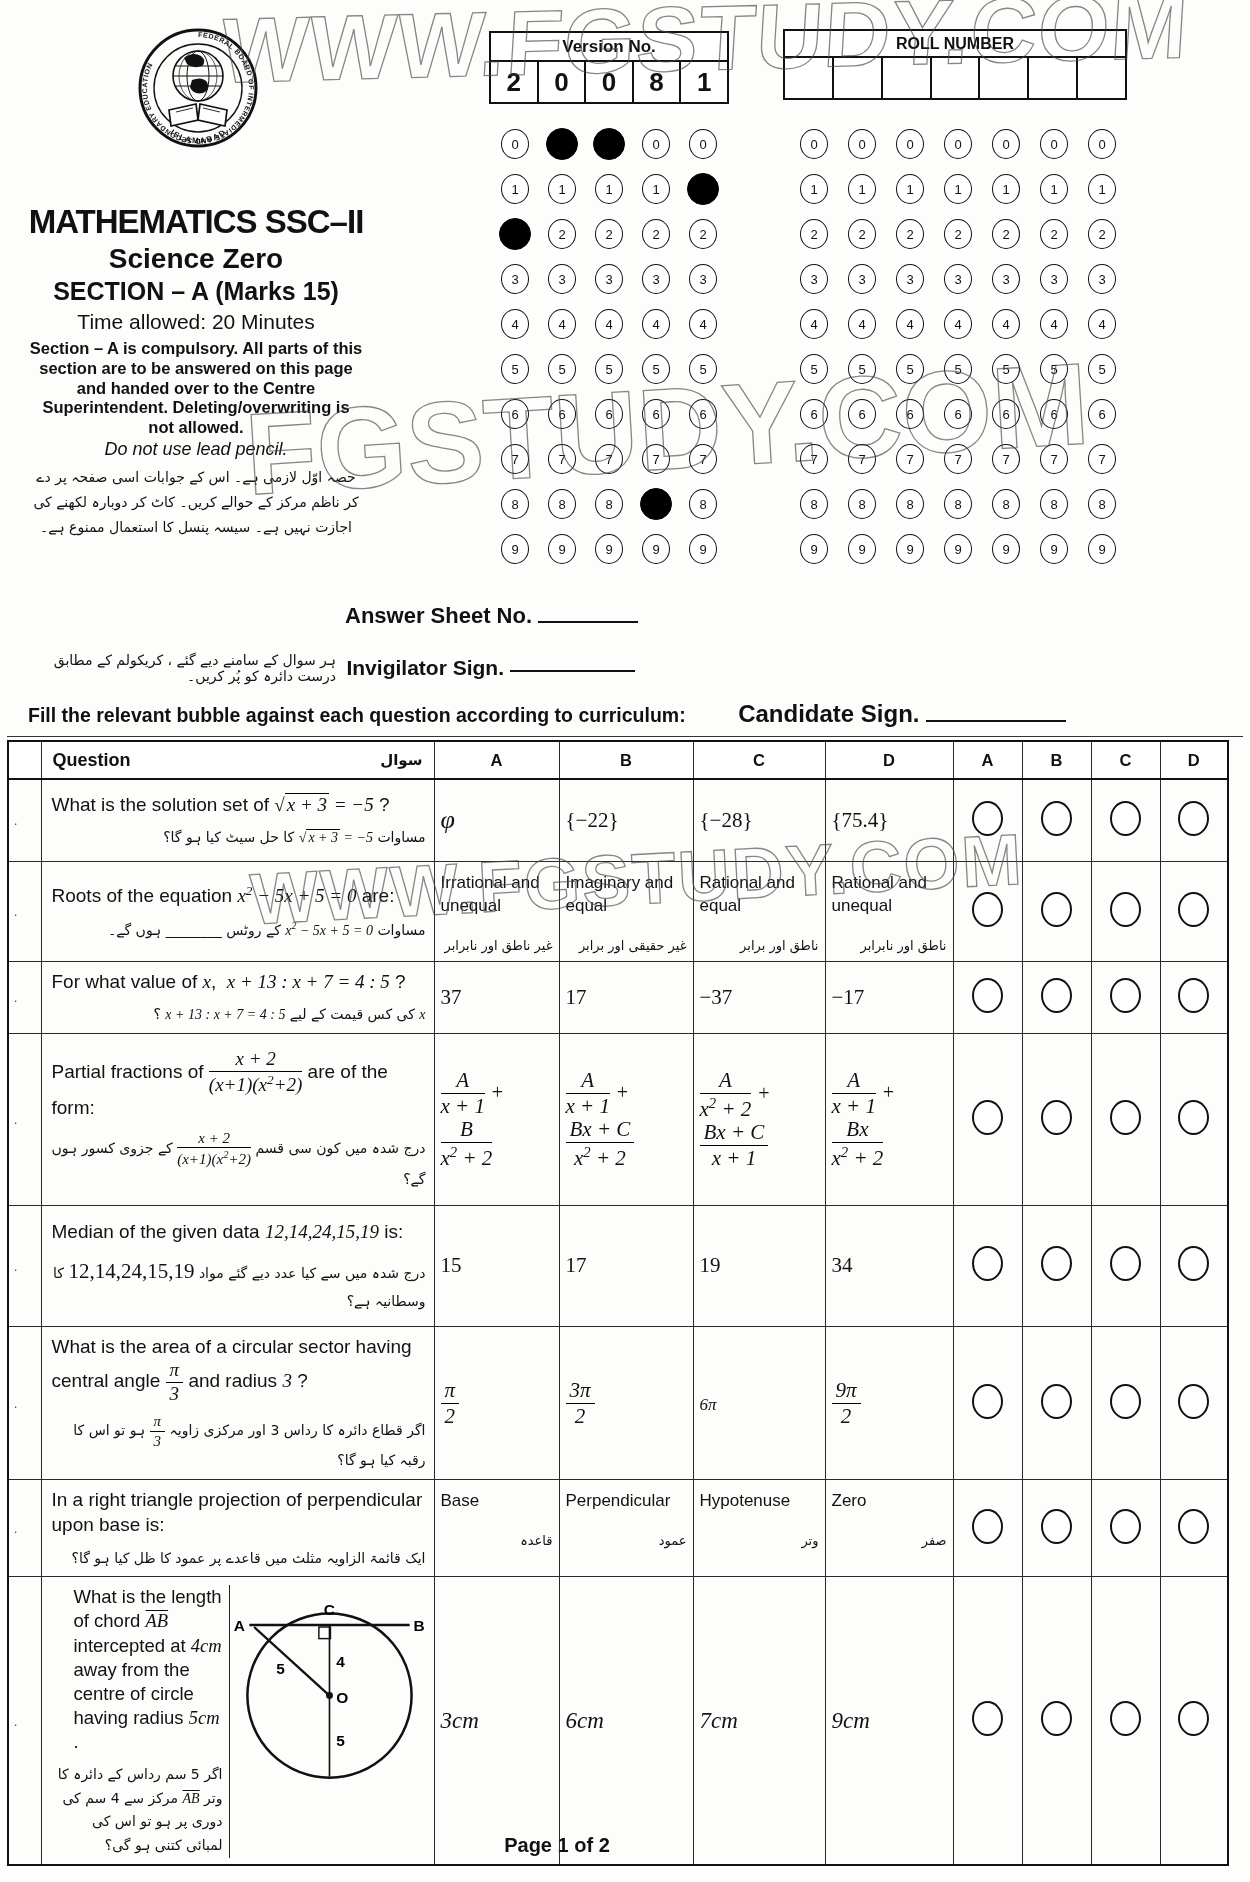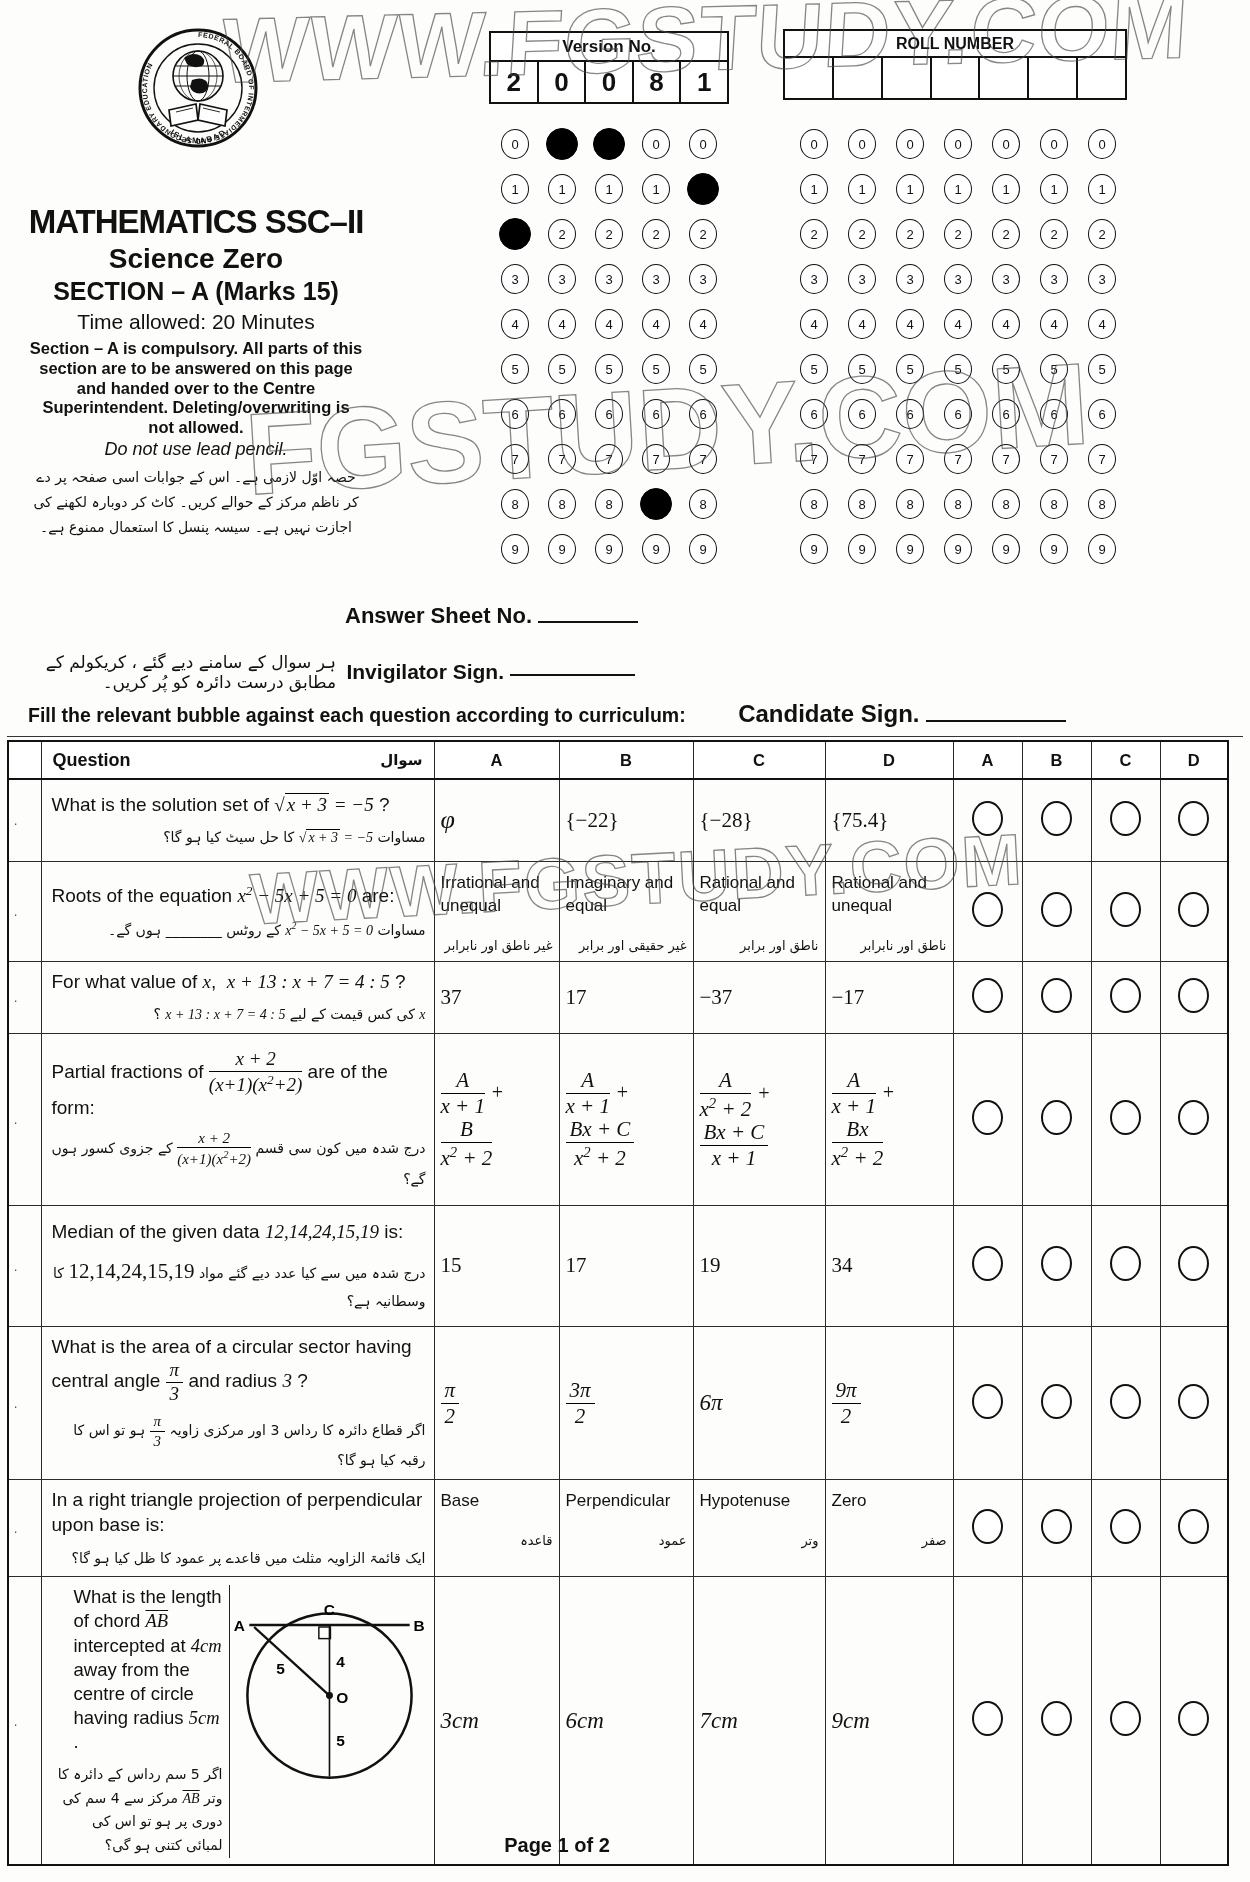--- a/index.html
+++ b/index.html
@@ -33,21 +33,21 @@
                 font-size:26px;font-weight:bold;}
   .vcell:last-child,.rcell:last-child{border-right:none;}
   
   .bgrid{position:absolute;left:0;top:0;width:0;height:0;z-index:1;}
   .bubble{position:absolute;width:26px;height:28px;border:1.7px solid #111;border-radius:50%;
           display:flex;align-items:center;justify-content:center;font-size:13px;background:#fff;}
   .bubble.filled{background:#000;border-color:#000;width:30px;height:30px;}
   
   .anssheet{position:absolute;left:345px;top:603px;font-size:22px;font-weight:bold;z-index:7;}
   .invrow{position:absolute;left:28px;top:652px;width:700px;z-index:7;}
-  .inv-ur{font-size:17px;font-family:"DejaVu Sans",sans-serif;direction:rtl;display:inline-block;width:308px;vertical-align:middle;}
+  .inv-ur{font-size:14px;font-family:"DejaVu Sans",sans-serif;direction:rtl;display:inline-block;width:308px;vertical-align:middle;}
   .invlabel{font-size:21px;font-weight:bold;display:inline-block;margin-left:6px;vertical-align:middle;}
   .fillrow{position:absolute;left:28px;top:700px;width:1200px;z-index:7;}
   .filltext{font-size:19.5px;font-weight:bold;display:inline-block;}
   .candlabel{font-size:24px;font-weight:bold;display:inline-block;margin-left:48px;}
   .uline{display:inline-block;border-bottom:2.2px solid #111;height:4px;vertical-align:baseline;margin-left:6px;}
   
   .twrap{position:absolute;left:7px;top:740px;z-index:2;}
   .topline{position:absolute;left:7px;top:736px;width:1236px;border-top:1.6px solid #333;}
   .qtable{border-collapse:collapse;table-layout:fixed;width:1220px;border:2.4px solid #111;background:transparent;}
   .qtable th,.qtable td{border:1.5px solid #2a2a2a;}
@@ -463,21 +463,21 @@
               <div class="q-en">What is the area of a circular sector having central angle <span class="fr"><span class="nu mi">π</span><span class="de mi">3</span></span> and radius <span class="mi">3</span> ?</div>
               <div class="q-ur" dir="rtl">اگر قطاع دائرہ کا رداس 3 اور مرکزی زاویہ <span class="ltr"><span class="fr"><span class="nu mi">π</span><span class="de mi">3</span></span></span> ہو تو اس کا رقبہ کیا ہو گا؟</div>
             </td>
             <td class="optcell">
               <div class="opt-v"><span class="fr"><span class="nu mi">π</span><span class="de mi">2</span></span></div>
             </td>
             <td class="optcell">
               <div class="opt-v"><span class="fr"><span class="nu mi">3π</span><span class="de mi">2</span></span></div>
             </td>
             <td class="optcell">
-              <div class="opt-v"><span class="mi" style="font-size:23px">6π</span></div>
+              <div class="opt-v"><span class="mi" style="font-size:17px">6π</span></div>
             </td>
             <td class="optcell">
               <div class="opt-v"><span class="fr"><span class="nu mi">9π</span><span class="de mi">2</span></span></div>
             </td>
             <td class="bubcell"><span class="abubble"></span></td>
             <td class="bubcell"><span class="abubble"></span></td>
             <td class="bubcell"><span class="abubble"></span></td>
             <td class="bubcell"><span class="abubble"></span></td>
           </tr>
           <tr style="height: 96px;">

